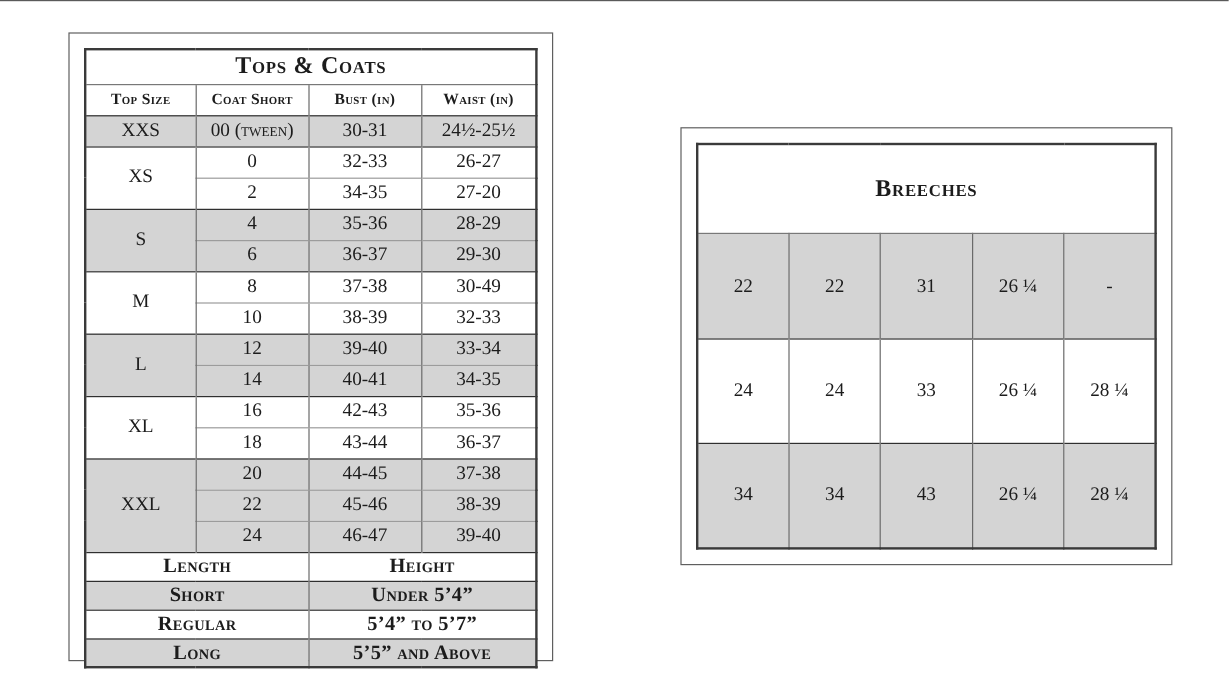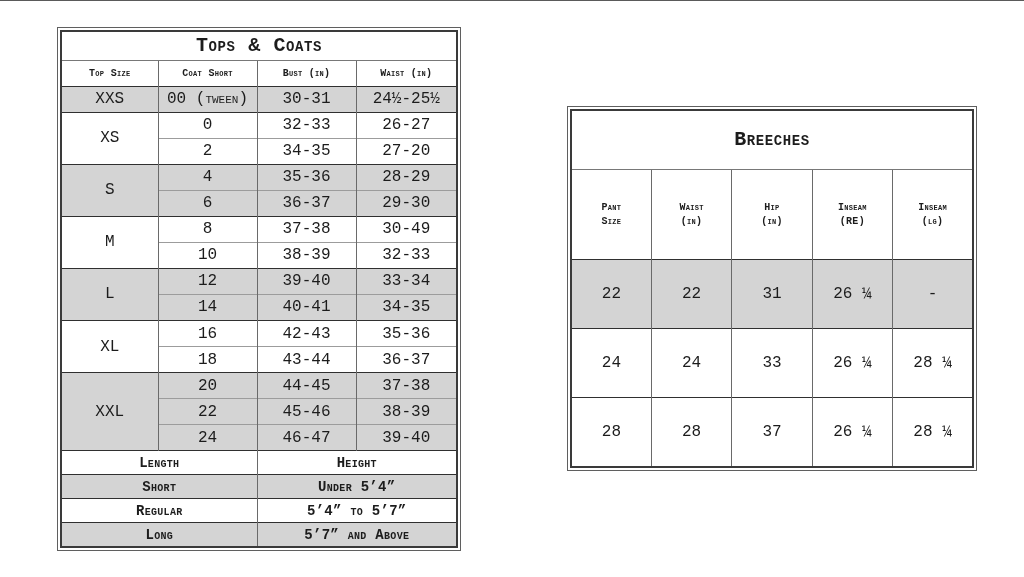--- a/index.html
+++ b/index.html
@@ -9,54 +9,53 @@
     font-family:"Liberation Serif", serif;
     color:#1c1c1c;
   }
   .top-edge-line {
     position:absolute; left:0; top:0; width:1024px; height:1px;
     background:#5a5a5a;
   }
   .frame {
     position:absolute;
     border:1px solid #5f5f5f;
-    padding:2px;
+    padding:12px;
     background:#ffffff;
-    font-family:Liberation Mono, monospace;
   }
   #tops-frame { left:57px; top:27px; width:404px; height:524px; }
   #breeches-frame { left:567px; top:106px; width:410px; height:365px; }
   table {
     border:2px solid #3a3a3a;
     border-collapse:collapse;
     width:100%; height:100%;
     table-layout:fixed;
     font-variant:small-caps;
   }
   td, th { text-align:center; vertical-align:middle; padding:0 2px; }
   .tops td, .tops th, .br td, .br th {
     border-left:1px solid #6a6a6a;
     border-right:1px solid #6a6a6a;
   }
   tr.title-row td {
     border-left:none; border-right:none;
     border-bottom:1px solid #787878;
     font-weight:bold; font-size:20px; letter-spacing:0.6px;
   }
-  tr.hdr th { font-weight:bold; font-size:10px; letter-spacing:0.3px; }
+  tr.hdr th { font-weight:bold; font-size:13px; letter-spacing:0.3px; }
   td { font-size:16px; }
   tr.shaded { background:#d4d4d4; }
   
   .tops tr.group-start td { border-top:1px solid #2f2f2f; }
   .tops tr.sub-row td { border-top:1px solid #9c9c9c; }
   .tops tr.title-row { height:29px; }
   .tops tr.hdr { height:26px; }
   #tops-body tr { height:26px; }
   #tops-bottom tr { height:24px; }
-  #tops-bottom td { font-size:14px; font-weight:bold; letter-spacing:0.3px; }
+  #tops-bottom td { font-size:17px; font-weight:bold; letter-spacing:0.3px; }
   
   .br tr.hdr th, .br tbody td { border-top:1px solid #2f2f2f; }
   .br tr.title-row { height:30px; }
   .br tr.hdr { height:46px; }
   #breeches-body tr { height:35px; }
   .hdr-line2 { display:block; }
   .br tr.hdr th { line-height:1.35; }
 </style>
 </head>
 <body>
@@ -169,64 +168,57 @@
       <tr class="group-start shaded">
         <td colspan="2">Short</td>
         <td colspan="2">Under 5’4”</td>
       </tr>
       <tr class="group-start">
         <td colspan="2">Regular</td>
         <td colspan="2">5’4” to 5’7”</td>
       </tr>
       <tr class="group-start shaded">
         <td colspan="2">Long</td>
-        <td colspan="2">5’7” and Above</td>
+        <td colspan="2">5’5” and Above</td>
       </tr>
     </tbody>
   </table>
 </div>
 
 <div class="frame" id="breeches-frame">
   <table class="br">
     <colgroup>
       <col style="width:20%">
         <col style="width:20%">
         <col style="width:20%">
         <col style="width:20%">
         <col style="width:20%">
     </colgroup>
     <tbody>
       <tr class="title-row">
         <td colspan="5">Breeches</td>
-      </tr>
-      <tr class="hdr">
-        <th><span>Pant</span><span class="hdr-line2">Size</span></th>
-        <th><span>Waist</span><span class="hdr-line2">(in)</span></th>
-        <th><span>Hip</span><span class="hdr-line2">(in)</span></th>
-        <th><span>Inseam</span><span class="hdr-line2">(RE)</span></th>
-        <th><span>Inseam</span><span class="hdr-line2">(lg)</span></th>
       </tr>
     </tbody>
     <tbody id="breeches-body">
         <tr class="shaded">
           <td>22</td>
           <td>22</td>
           <td>31</td>
           <td>26 ¼</td>
           <td>-</td>
         </tr>
         <tr>
           <td>24</td>
           <td>24</td>
           <td>33</td>
           <td>26 ¼</td>
           <td>28 ¼</td>
         </tr>
-        <tr>
-          <td>28</td>
-          <td>28</td>
-          <td>37</td>
+        <tr class="shaded">
+          <td>34</td>
+          <td>34</td>
+          <td>43</td>
           <td>26 ¼</td>
           <td>28 ¼</td>
         </tr>
       </tbody>
   </table>
 </div>
 
 </body></html>

